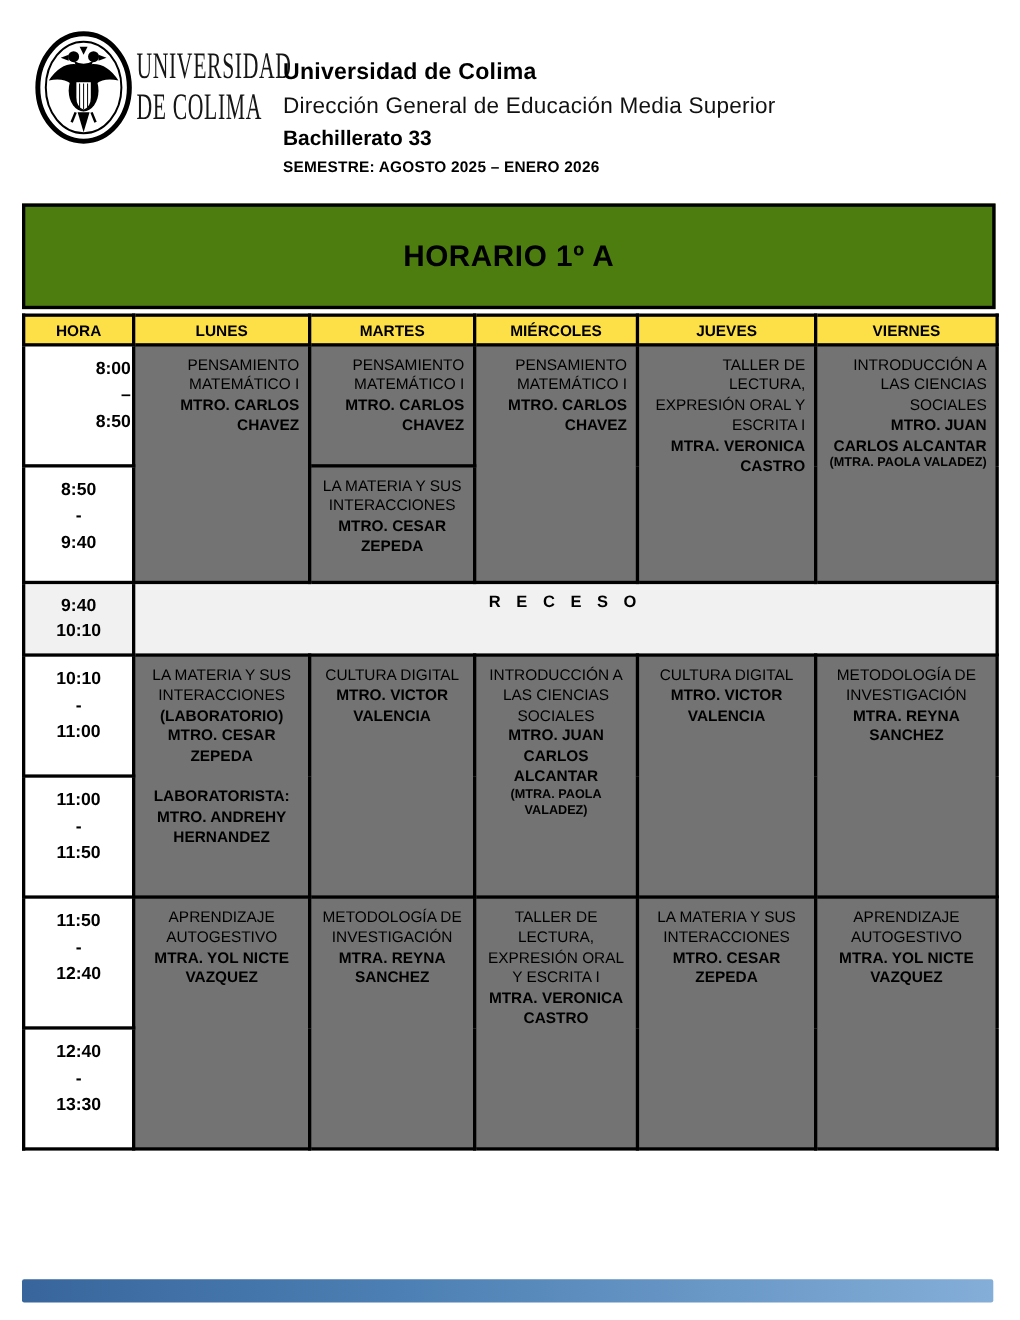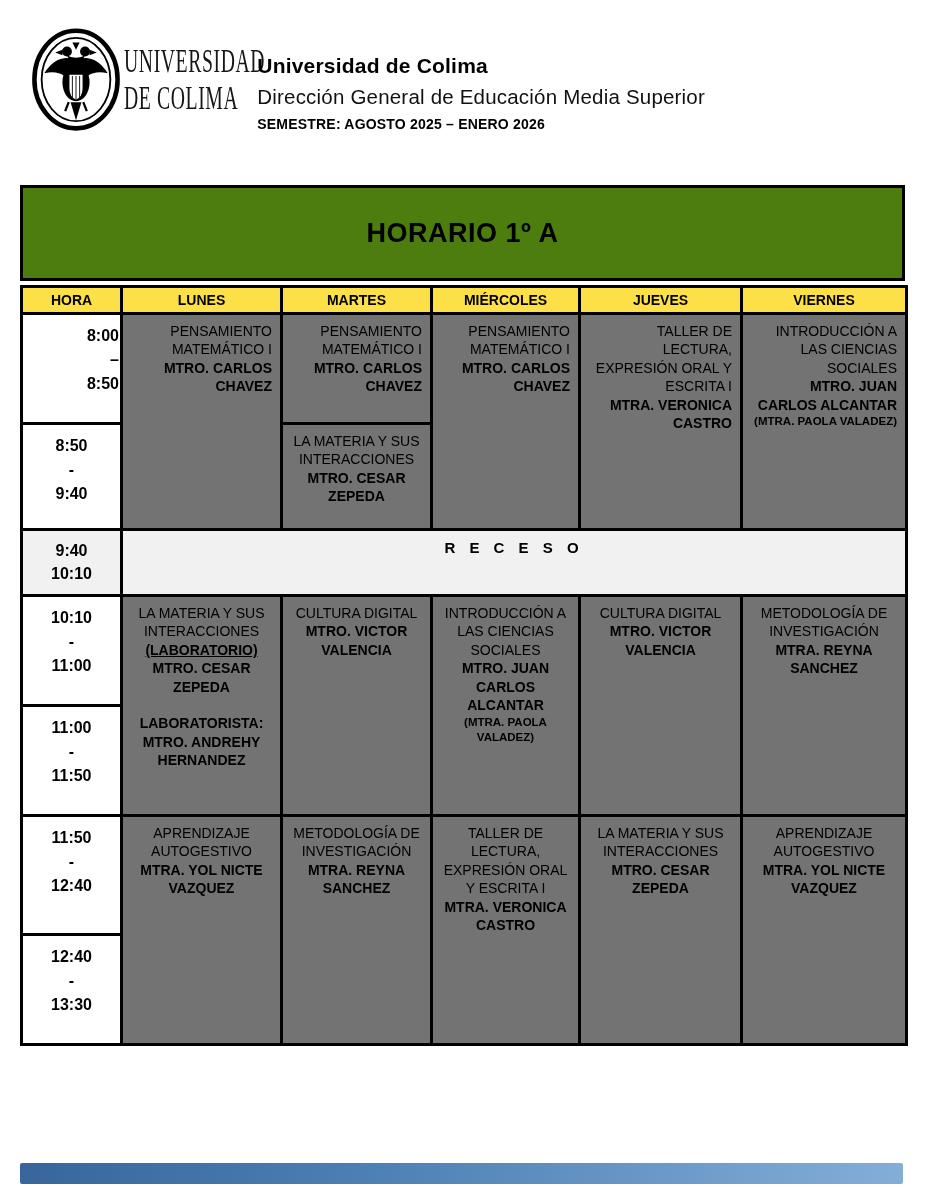--- a/index.html
+++ b/index.html
@@ -45,21 +45,21 @@
   }
   td.time{
     font-weight:bold;font-size:16px;text-align:center;vertical-align:top;
     padding-top:9px;line-height:1.5;background:#fff;
   }
   td.cls{
     vertical-align:top;text-align:center;padding:7px 8px;
     font-size:14px;line-height:1.32;background:#737373;
   }
   .subject{font-weight:normal;}
-  .lab-note{font-weight:bold;text-decoration:underline;}
+  .lab-note{font-weight:bold;}
   .teacher{font-weight:bold;}
   .tight .teacher{margin-top:0;}
   .lab-role{font-weight:bold;margin-top:18px;}
   .lab-teacher{font-weight:bold;}
   .substitute{font-weight:bold;font-size:11.5px;}
   tr.r1 td{height:110px;text-align:right;}
   tr.r2 td{height:106px;}
   tr.receso-row td{height:66px;background:#F1F1F1;}
   td.receso-band{
     text-align:center;vertical-align:top;padding-top:8px;
@@ -107,20 +107,21 @@
         <line x1="58" y1="82" x2="62" y2="92" stroke="#000" stroke-width="2.5"></line>
       </svg>
       <div class="wordmark">
         <div>UNIVERSIDAD</div>
         <div>DE COLIMA</div>
       </div>
     </div>
     <div class="head-right">
       <div class="uni">Universidad de Colima</div>
       <div class="dir">Dirección General de Educación Media Superior</div>
+      <div class="sch">Bachillerato 33</div>
       <div class="sem">SEMESTRE: AGOSTO 2025 – ENERO 2026</div>
     </div>
   </div>
 
   <div class="banner">
     <div class="banner-title">HORARIO 1º A</div>
   </div>
 
   <table class="schedule">
     <colgroup>

